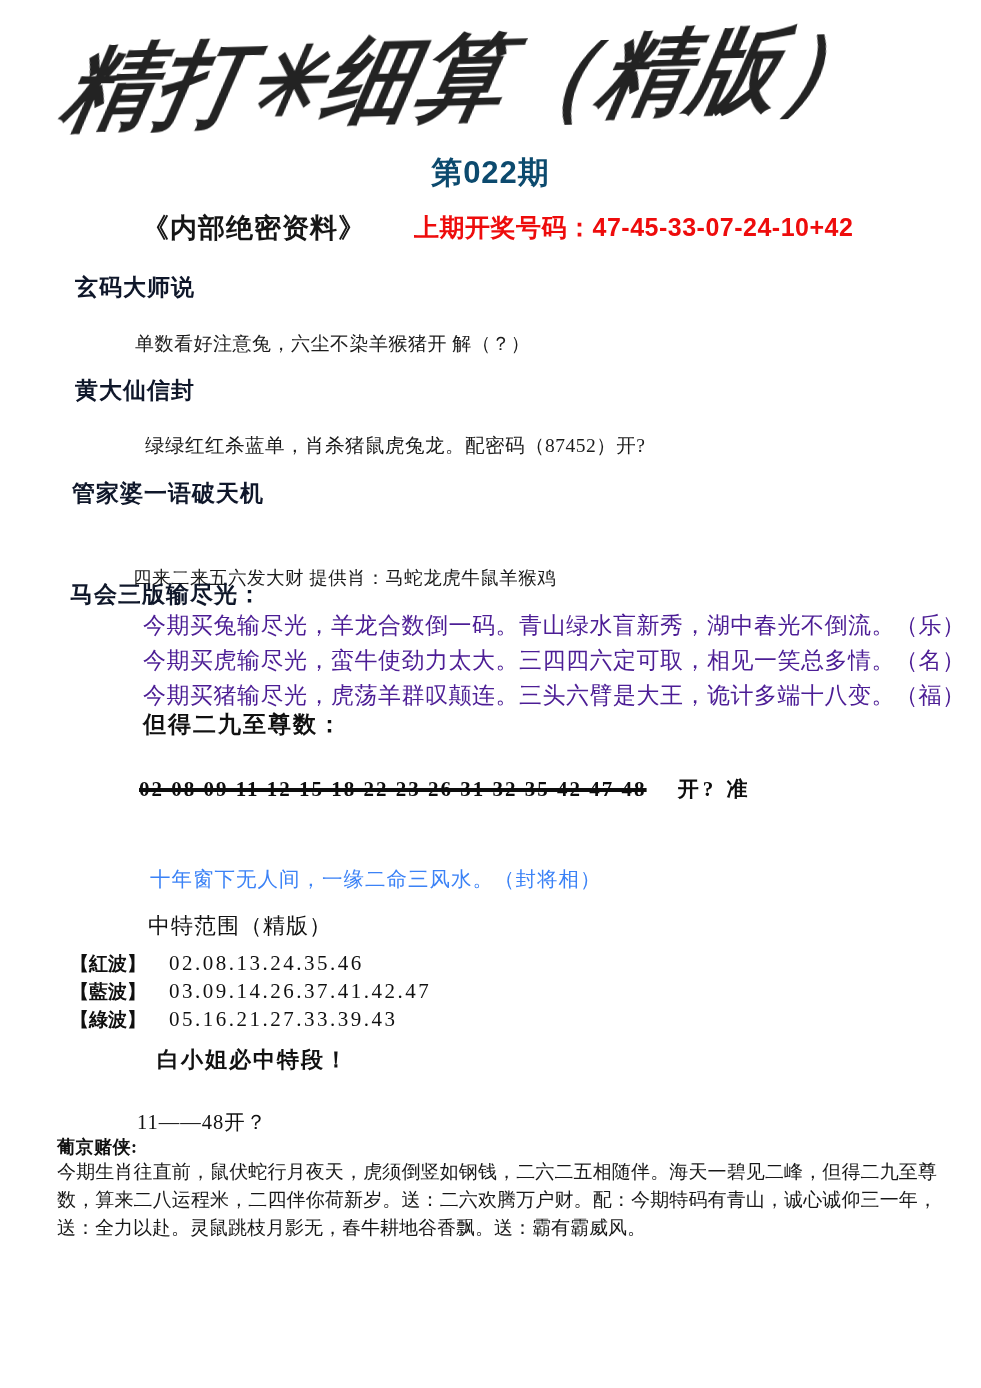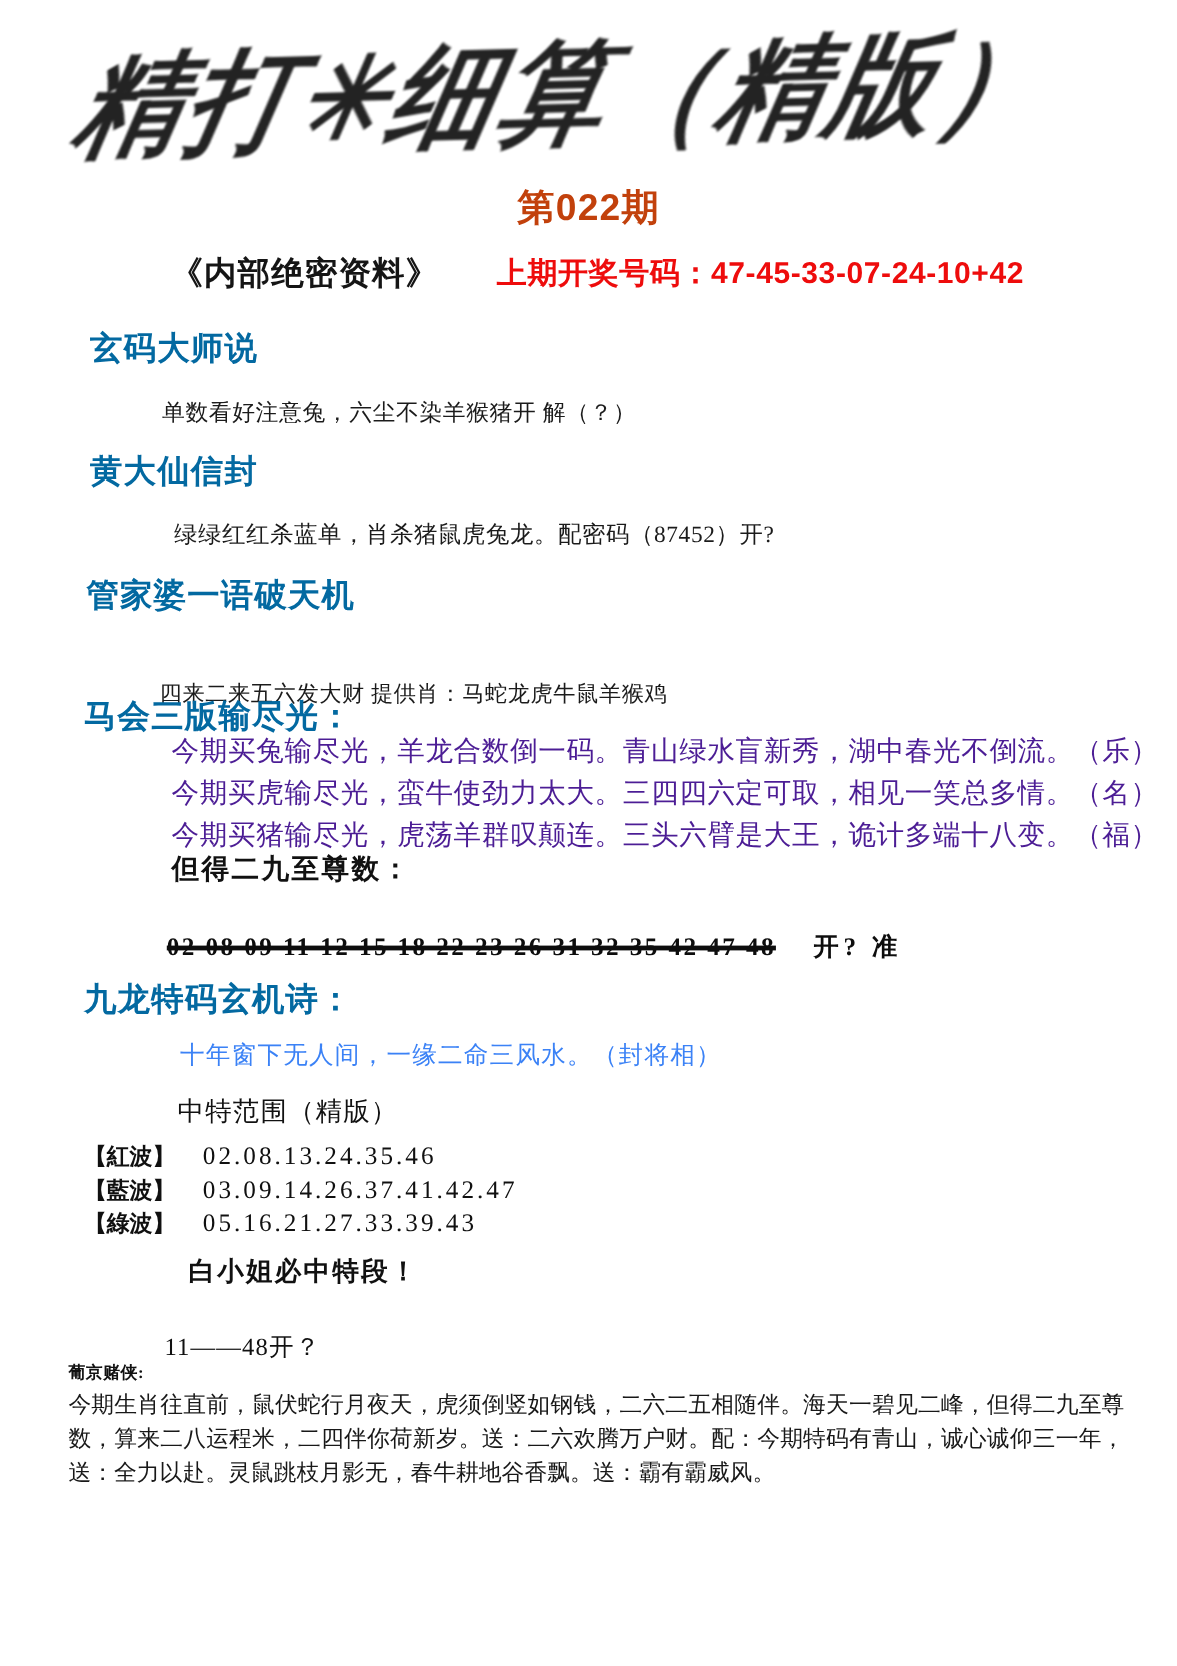--- a/index.html
+++ b/index.html
@@ -16,34 +16,34 @@
     display:flex;align-items:center;justify-content:center;
     font-size:88px;font-weight:700;font-style:italic;color:#232323;
     letter-spacing:3px;white-space:nowrap;
     transform:skewX(-13deg) rotate(-1.5deg) scaleY(1.08);
     filter:blur(0.7px) contrast(1.25);opacity:.9;
   }
 
   .issue{
     position:absolute;left:0;top:152px;width:981px;text-align:center;
     font-family:"Liberation Sans","DejaVu Sans",sans-serif;
-    font-size:31px;font-weight:700;color:#c2410c;letter-spacing:1px;
+    font-size:31px;font-weight:700;color:#0c4a6e;letter-spacing:1px;
   }
 
   .secret{
     position:absolute;left:142px;top:210px;
     font-size:27px;font-weight:700;color:#151515;letter-spacing:1px;
   }
   .lastdraw{
     position:absolute;left:414px;top:211px;
     font-family:"Liberation Sans","DejaVu Sans",sans-serif;
     font-size:25px;font-weight:700;color:#ee0c0c;letter-spacing:0.5px;
   }
 
-  .h1{position:absolute;font-size:27px;font-weight:700;color:#0369a1;letter-spacing:1px;}
+  .h1{position:absolute;font-size:23px;font-weight:700;color:#0f172a;letter-spacing:1px;}
   .h1.xuanma{left:75px;top:272px;}
   .h1.huang{left:75px;top:375px;}
   .h1.guanjiapo{left:72px;top:478px;}
   .h1.mahui{left:70px;top:579px;}
   .h1.jiulong{left:70px;top:815px;}
 
   .body-line{position:absolute;font-size:19px;color:#1b1b1b;letter-spacing:0.5px;}
   .xuanma-body{left:135px;top:331px;}
   .huang-body{left:145px;top:432px;font-size:19.5px;}
   .guanjiapo-body{left:133px;top:541px;font-size:18.5px;margin-top:24px;}
@@ -68,21 +68,21 @@
   .wave-row{position:absolute;left:70px;font-size:20px;color:#101010;white-space:nowrap;}
   .wave-0{top:951px;}
   .wave-1{top:979px;}
   .wave-2{top:1007px;}
   .wave-label{font-weight:700;font-size:19px;letter-spacing:0px;}
   .wave-nums{margin-left:18px;font-size:21px;letter-spacing:2.5px;}
 
   .baixiaojie{position:absolute;left:157px;top:1045px;font-size:22px;font-weight:700;letter-spacing:2px;}
   .range-line{position:absolute;left:137px;top:1108px;font-size:20.5px;letter-spacing:1px;}
 
-  .pujing-title{position:absolute;left:57px;top:1135px;font-size:14px;font-weight:700;letter-spacing:0.5px;}
+  .pujing-title{position:absolute;left:57px;top:1135px;font-size:18px;font-weight:700;letter-spacing:0.5px;}
   .pujing-body{
     position:absolute;left:57px;top:1158px;width:880px;
     font-size:19px;line-height:28px;color:#181818;letter-spacing:0px;
     text-align:justify;
   }
 </style>
 </head>
 <body>
 
 <div class="page">
@@ -107,21 +107,20 @@
   <div class="mahui-line mahui-0">今期买兔输尽光，羊龙合数倒一码。青山绿水盲新秀，湖中春光不倒流。（乐）</div>
   <div class="mahui-line mahui-1">今期买虎输尽光，蛮牛使劲力太大。三四四六定可取，相见一笑总多情。（名）</div>
   <div class="mahui-line mahui-2">今期买猪输尽光，虎荡羊群叹颠连。三头六臂是大王，诡计多端十八变。（福）</div>
 
   <div class="buchu-title">但得二九至尊数：</div>
   <div class="strike-row">
     <span class="strike-nums">02 08 09 11 12 15 18 22 23 26 31 32 35 42 47 48</span>
     <span class="strike-suffix">开? 准</span>
   </div>
 
-  <div class="h1 jiulong">九龙特码玄机诗：</div>
   <div class="jiulong-poem">十年窗下无人间，一缘二命三风水。（封将相）</div>
   <div class="zhongte">中特范围（精版）</div>
 
   <div class="wave-row wave-0">
     <span class="wave-label">【紅波】</span>
     <span class="wave-nums">02.08.13.24.35.46</span>
   </div>
   <div class="wave-row wave-1">
     <span class="wave-label">【藍波】</span>
     <span class="wave-nums">03.09.14.26.37.41.42.47</span>

